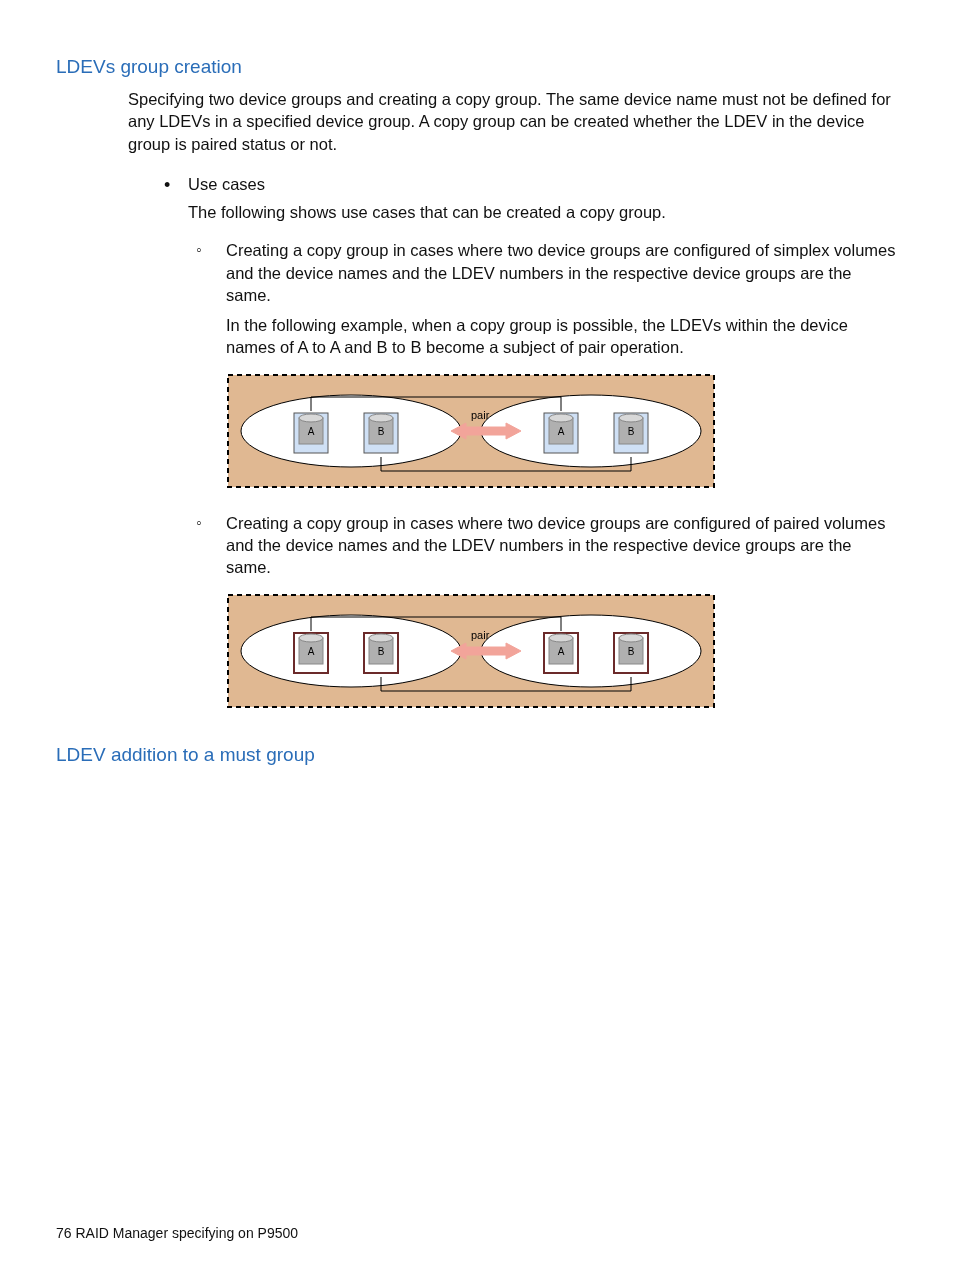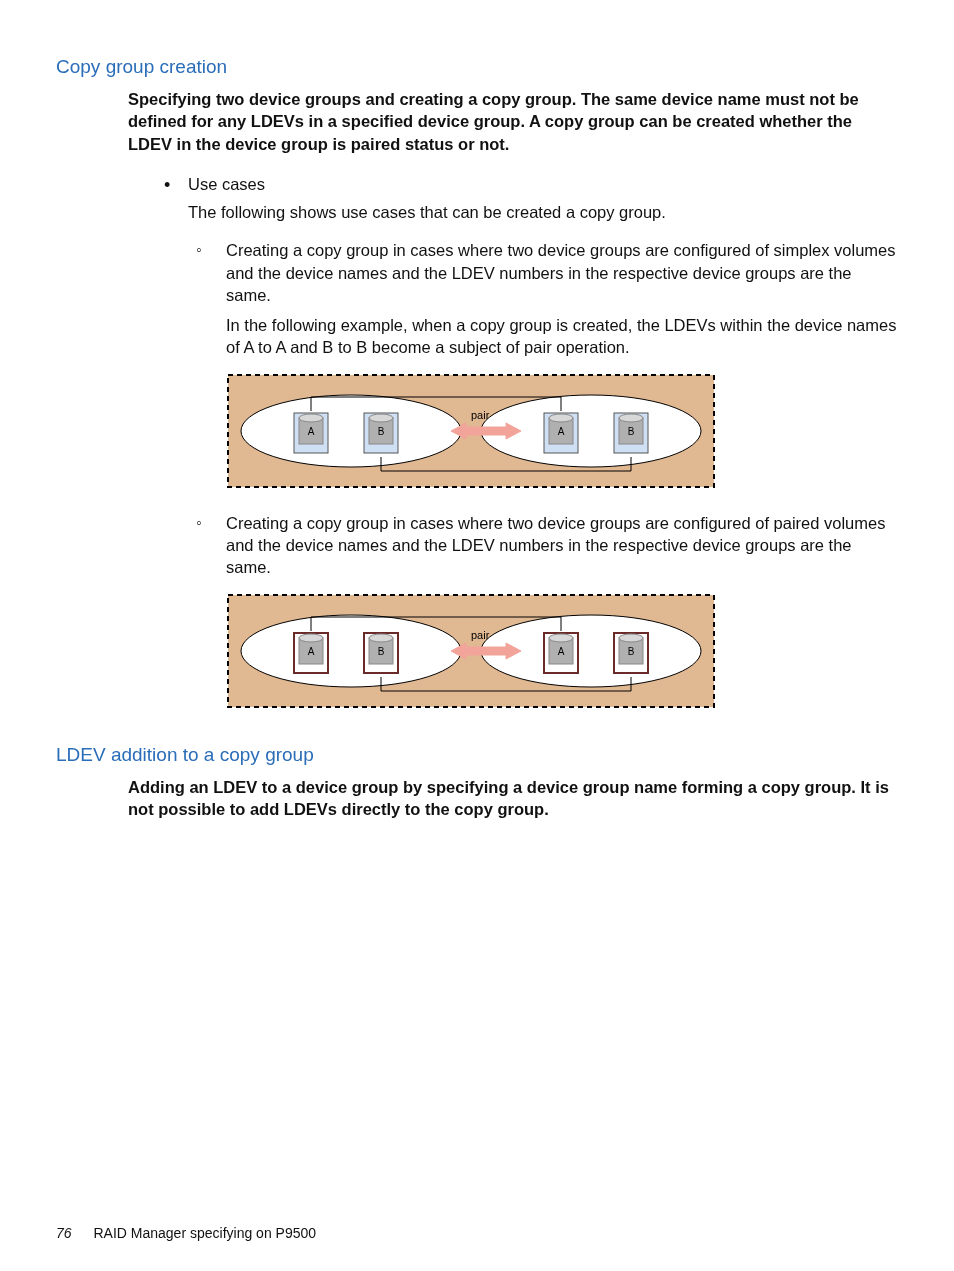--- a/index.html
+++ b/index.html
@@ -22,21 +22,20 @@
     font-size: 19px;
     font-weight: 400;
     margin: 0 0 10px 0;
     font-family: Arial, Helvetica, sans-serif;
   }
   .body-indent {
     padding-left: 72px;
     font-size: 16.5px;
     line-height: 1.35;
     margin-bottom: 18px;
-    font-weight: bold;
   }
   .bullet-list {
     margin: 0 0 16px 0;
     padding-left: 108px;
     font-size: 16.5px;
     line-height: 1.35;
   }
   .bullet-list .bullet-item {
     position: relative;
     padding-left: 24px;
@@ -77,45 +76,43 @@
   .diagram-wrap {
     margin: 14px 0 6px 0;
   }
   .footer {
     position: absolute;
     bottom: 30px;
     left: 56px;
     font-size: 14px;
   }
   .footer .pn {
-    margin-right: 18px;
-    font-style: italic;
   }
 </style>
 </head>
 <body>
 
 <div class="page">
 
-  <div class="h2">Copy group creation</div>
+  <div class="h2">LDEVs group creation</div>
 
   <div class="body-indent">Specifying two device groups and creating a copy group. The same device name must not be defined for any LDEVs in a specified device group. A copy group can be created whether the LDEV in the device group is paired status or not.</div>
 
   <div class="bullet-list">
     <div class="bullet-item">
       <span>Use cases</span>
       <div class="bullet-sub">The following shows use cases that can be created a copy group.</div>
     </div>
   </div>
 
   <div class="sub-list">
 
     <div class="sub-item">
       <p>Creating a copy group in cases where two device groups are configured of simplex volumes and the device names and the LDEV numbers in the respective device groups are the same.</p>
-      <p>In the following example, when a copy group is created, the LDEVs within the device names of A to A and B to B become a subject of pair operation.</p>
+      <p>In the following example, when a copy group is possible, the LDEVs within the device names of A to A and B to B become a subject of pair operation.</p>
 
       <div class="diagram-wrap">
         <svg width="490" height="116" viewBox="0 0 490 116">
 
           <rect x="2" y="2" width="486" height="112" fill="#e0b892" stroke="#000" stroke-width="2" stroke-dasharray="5,4"></rect>
 
           <ellipse cx="125" cy="58" rx="110" ry="36" fill="#fff" stroke="#000" stroke-width="1"></ellipse>
 
           <ellipse cx="365" cy="58" rx="110" ry="36" fill="#fff" stroke="#000" stroke-width="1"></ellipse>
 
@@ -201,22 +198,21 @@
           </g>
 
           <polyline points="85,38 85,24 335,24 335,38" fill="none" stroke="#000" stroke-width="1"></polyline>
           <polyline points="155,84 155,98 405,98 405,84" fill="none" stroke="#000" stroke-width="1"></polyline>
         </svg>
       </div>
     </div>
 
   </div>
 
-  <div class="h2" style="margin-top:30px;">LDEV addition to a copy group</div>
-
-  <div class="body-indent">Adding an LDEV to a device group by specifying a device group name forming a copy group. It is not possible to add LDEVs directly to the copy group.</div>
+  <div class="h2" style="margin-top:30px;">LDEV addition to a must group</div>
+
 
   <div class="footer">
     <span class="pn">76</span>
     <span>RAID Manager specifying on P9500</span>
   </div>
 
 </div>
 
 </body></html>

